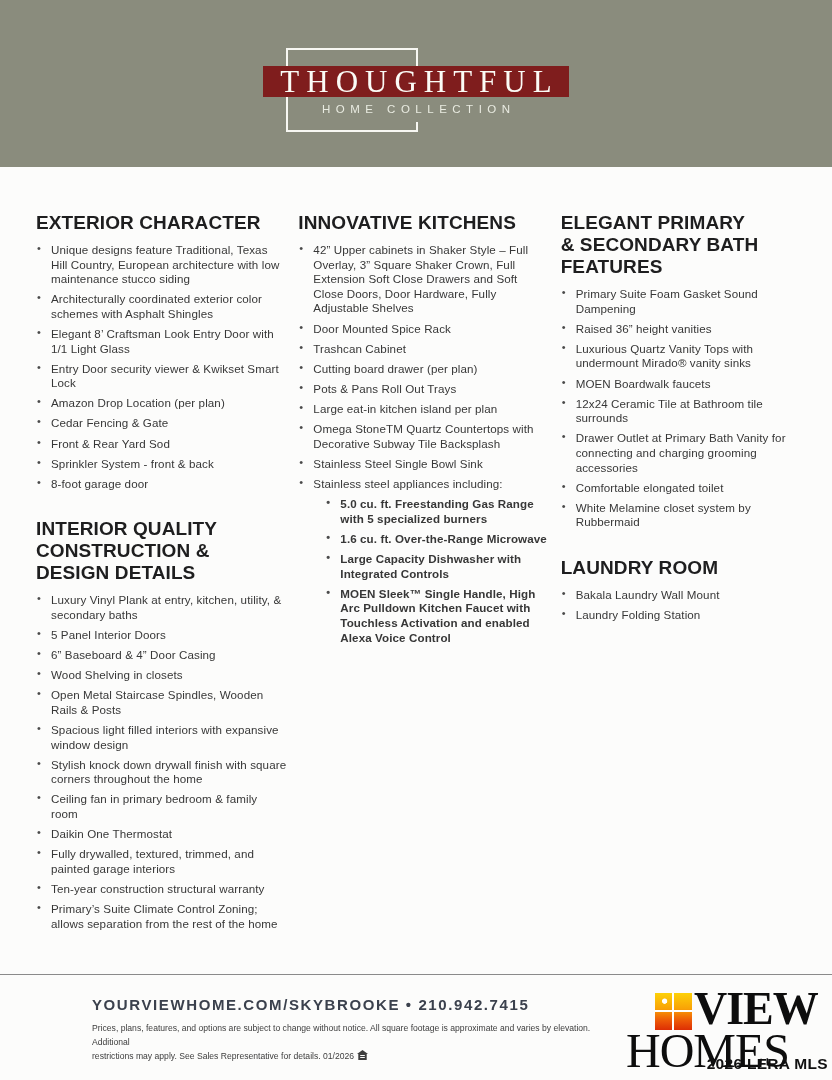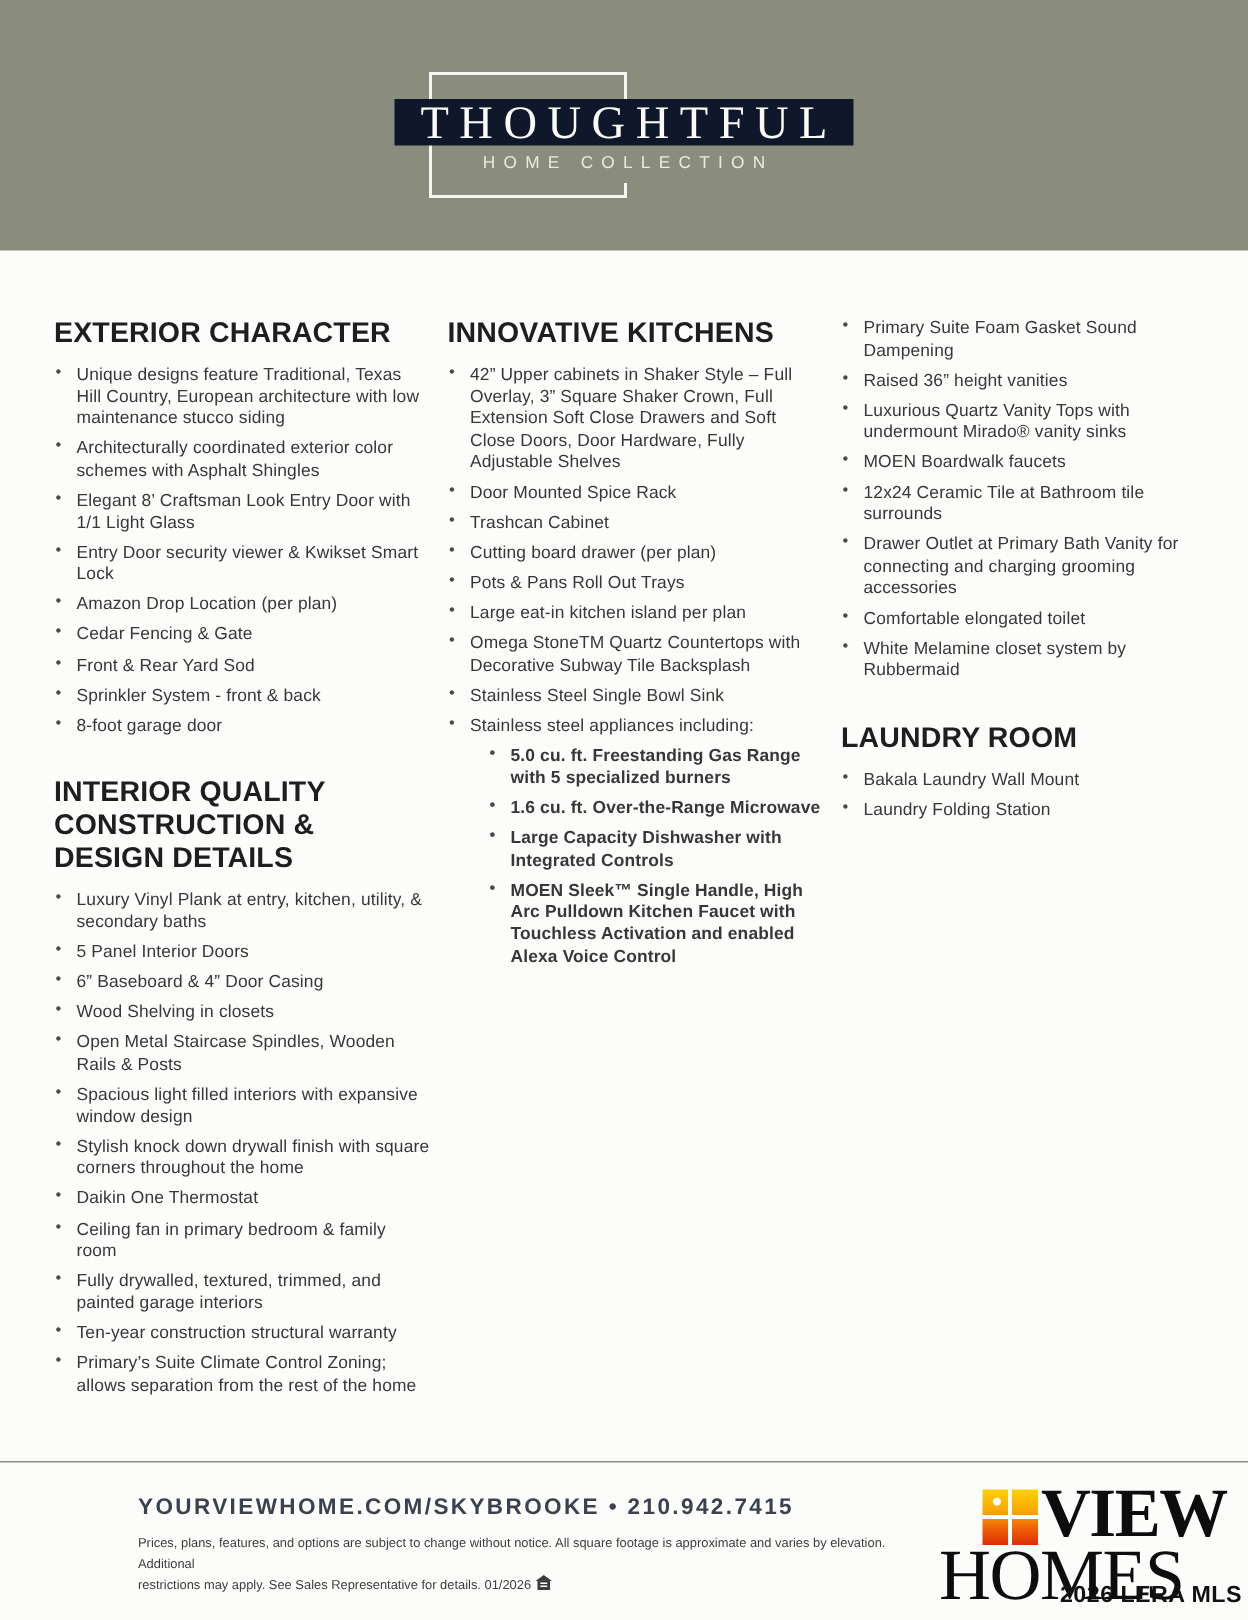--- a/index.html
+++ b/index.html
@@ -19,21 +19,21 @@
     border:2px solid #f7f7f2;
   }
   .logo-mask{
     position:absolute;left:400px;top:66px;width:180px;height:56px;
     background:#8a8c7d;
   }
   .logo-text{
     position:absolute;left:0;top:0;width:832px;text-align:center;
   }
   .logo-title{
-    display:inline-block;margin-top:66px;padding:0 10px;background:#0f172a;
+    display:inline-block;margin-top:66px;padding:0 10px;background:#7f1d1d;
     font-family:"Liberation Serif",serif;font-weight:500;
     font-size:31px;letter-spacing:7px;color:#fbfbf6;line-height:1;
     text-indent:7px;
   }
   .logo-subtitle{
     display:block;margin-top:7px;
     font-size:11.5px;letter-spacing:5.5px;color:#e9ebe1;line-height:1;
     text-indent:5.5px;
   }
   
@@ -133,22 +133,22 @@
 CONSTRUCTION &amp;
 DESIGN DETAILS</h2>
         <ul class="features">
           <li>Luxury Vinyl Plank at entry, kitchen, utility, &amp; secondary baths</li>
           <li>5 Panel Interior Doors</li>
           <li>6” Baseboard &amp; 4” Door Casing</li>
           <li>Wood Shelving in closets</li>
           <li>Open Metal Staircase Spindles, Wooden Rails &amp; Posts</li>
           <li>Spacious light filled interiors with expansive window design</li>
           <li>Stylish knock down drywall finish with square corners throughout the home</li>
+          <li>Ceiling fan in primary bedroom &amp; family room</li>
           <li>Daikin One Thermostat</li>
-          <li>Ceiling fan in primary bedroom &amp; family room</li>
           <li>Fully drywalled, textured, trimmed, and painted garage interiors</li>
           <li>Ten-year construction structural warranty</li>
           <li>Primary’s Suite Climate Control Zoning; allows separation from the rest of the home</li>
         </ul>
       </section>
     </div>
   <div class="col">
       <section class="feature-section">
         <h2>INNOVATIVE KITCHENS</h2>
         <ul class="features">
@@ -164,20 +164,23 @@
               <li>5.0 cu. ft. Freestanding Gas Range with 5 specialized burners</li>
               <li>1.6 cu. ft. Over-the-Range Microwave</li>
               <li>Large Capacity Dishwasher with Integrated Controls</li>
               <li>MOEN Sleek™ Single Handle, High Arc Pulldown Kitchen Faucet with Touchless Activation and enabled Alexa Voice Control</li>
             </ul></li>
         </ul>
       </section>
     </div>
   <div class="col">
       <section class="feature-section">
+        <h2>ELEGANT PRIMARY
+&amp; SECONDARY BATH
+FEATURES</h2>
         <ul class="features">
           <li>Primary Suite Foam Gasket Sound Dampening</li>
           <li>Raised 36” height vanities</li>
           <li>Luxurious Quartz Vanity Tops with undermount Mirado® vanity sinks</li>
           <li>MOEN Boardwalk faucets</li>
           <li>12x24 Ceramic Tile at Bathroom tile surrounds</li>
           <li>Drawer Outlet at Primary Bath Vanity for connecting and charging grooming accessories</li>
           <li>Comfortable elongated toilet</li>
           <li>White Melamine closet system by Rubbermaid</li>
         </ul>

